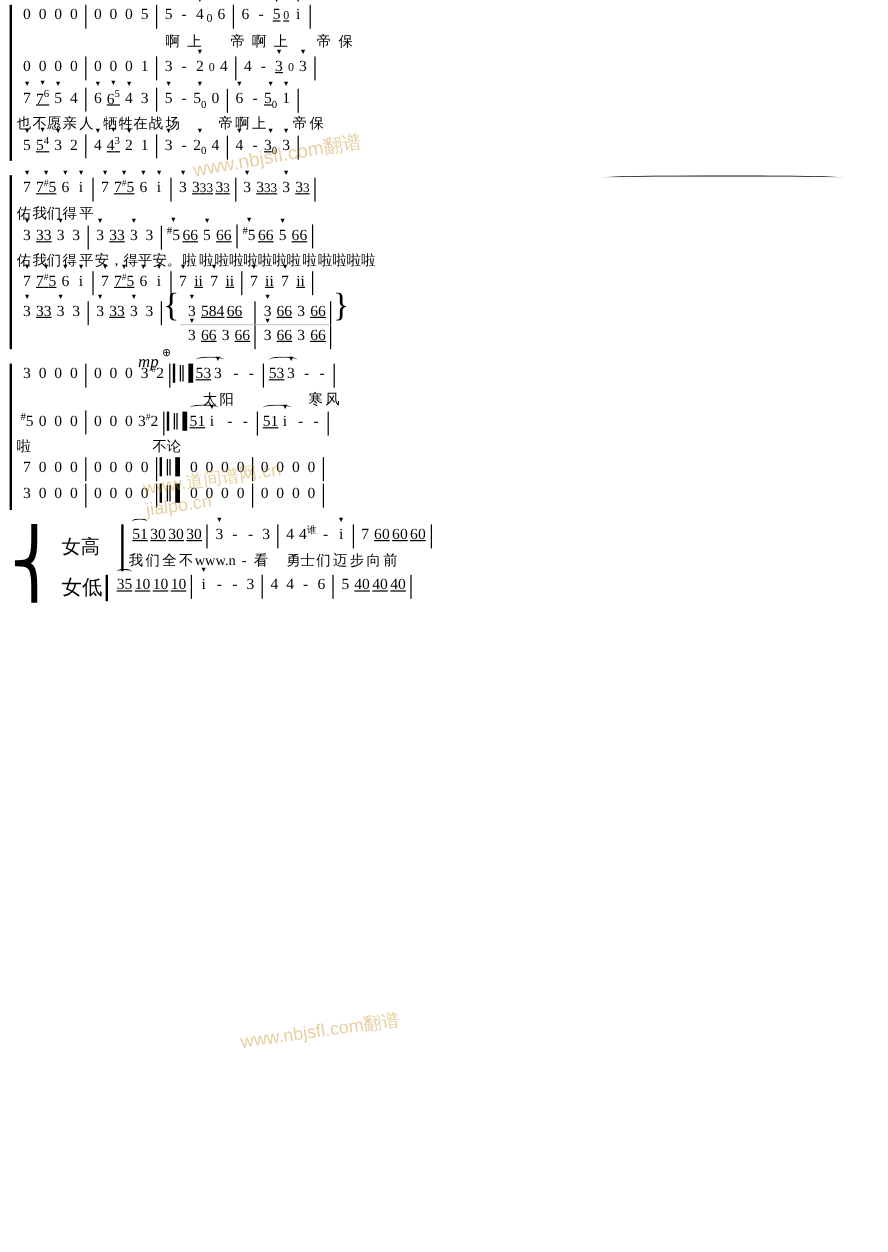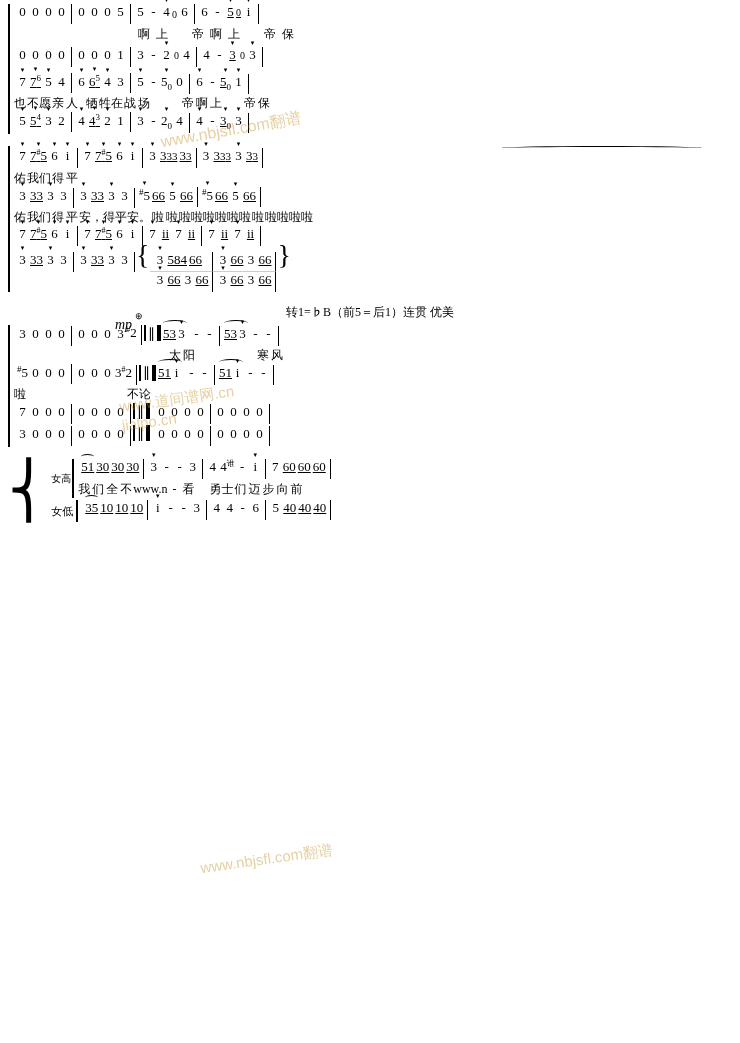--- a/index.html
+++ b/index.html
@@ -430,23 +430,20 @@
           <span class="n ul">66</span>
           <span class="n">3</span>
           <span class="n ul">66</span>
         </div>
       </div>
       <span style="font-size:28px;line-height:0.5;margin:0 1px">}</span>
     </div>
 
   </div>
 
-  <div class="trans-text">
-    <span>转1=♭B（前5＝后1）连贯  优美</span>
-  </div>
 
   <div class="staff-block">
 
     <div class="staff-line">
       <div class="bar">
         <span class="n">3</span>
         <span class="n">0</span>
         <span class="n">0</span>
         <span class="n">0</span>
       </div>
@@ -590,21 +587,21 @@
 
   </div>
 
   <div style="display:flex;align-items:flex-start;margin-bottom:12px">
 
     <div style="display:flex;flex-direction:column;justify-content:center;margin-right:2px;font-size:55px;font-family:serif;line-height:1;color:#000;align-self:stretch">⎨</div>
 
     <div style="flex:1">
 
       <div style="display:flex;align-items:center;margin-bottom:2px">
-        <span style="font-size:10px;margin-right:1px;white-space:nowrap">女高</span>
+        <span style="font-size:16px;margin-right:18px;white-space:nowrap">女高</span>
         <div class="staff-block" style="margin-bottom:0;flex:1;border-left:2.5px solid #000;padding-left:3px">
           <div class="staff-line">
             <div class="bar">
               <div style="display:flex;align-items:baseline;position:relative">
                 <div style="position:absolute;top:-5px;left:0;right:0;height:5px;border-top:1.5px solid #000;border-radius:50% 50% 0 0"></div>
                 <span class="n ul">51</span>
               </div>
               <span class="n ul">30</span>
               <span class="n ul">30</span>
               <span class="n ul">30</span>
@@ -642,21 +639,21 @@
             <span class="lyc">们</span>
             <span class="lyc">迈</span>
             <span class="lyc">步</span>
             <span class="lyc">向</span>
             <span class="lyc">前</span>
           </div>
         </div>
       </div>
 
       <div style="display:flex;align-items:center">
-        <span style="font-size:11px;margin-right:3px;white-space:nowrap">女低</span>
+        <span style="font-size:17px;margin-right:3px;white-space:nowrap">女低</span>
         <div class="staff-block" style="margin-bottom:0;flex:1;border-left:2.5px solid #000;padding-left:3px">
           <div class="staff-line">
             <div class="bar">
               <div style="display:flex;align-items:flex-start;position:relative">
                 <div style="position:absolute;top:-5px;left:0;right:0;height:5px;border-top:1.5px solid #000;border-radius:50% 50% 0 0"></div>
                 <span class="n ul">35</span>
               </div>
               <span class="n ul">10</span>
               <span class="n ul">10</span>
               <span class="n ul">10</span>

